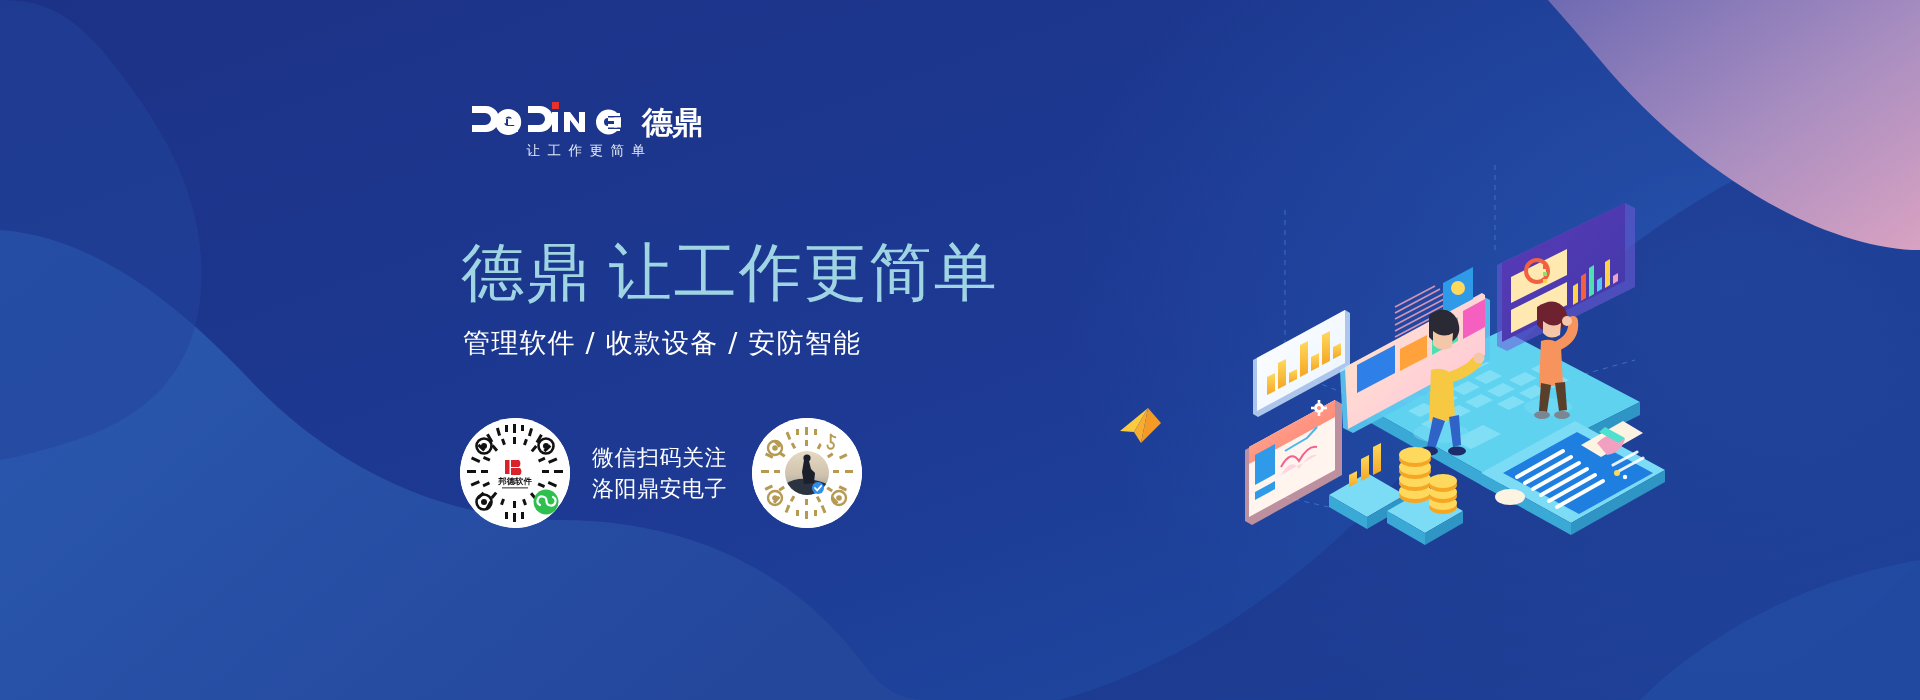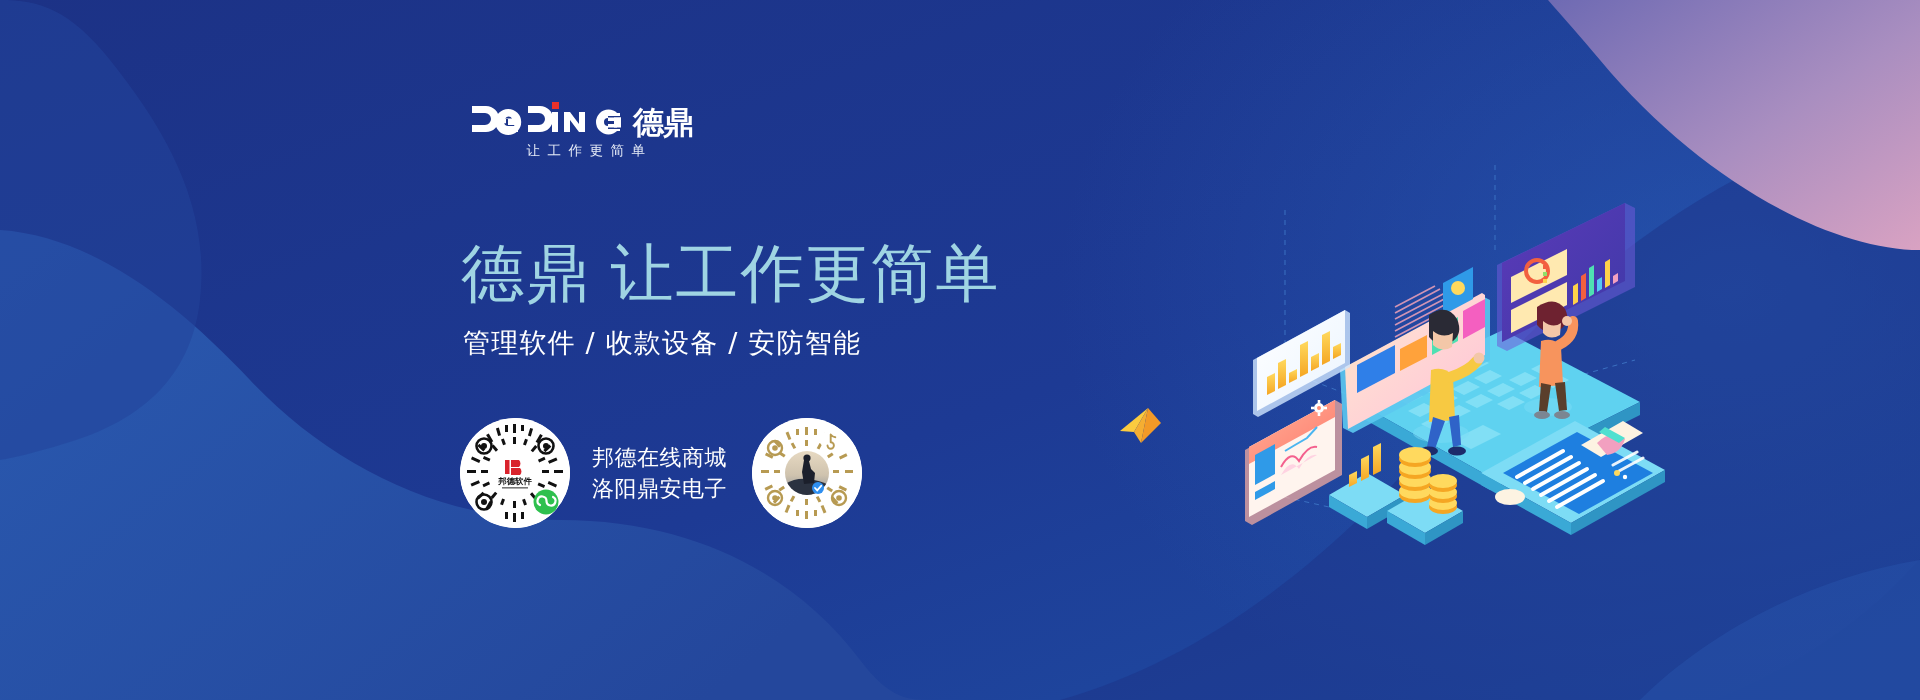--- a/index.html
+++ b/index.html
@@ -17,21 +17,21 @@
 
   
   .bg-layer { position:absolute; inset:0; overflow:hidden; }
   .bg-layer svg { position:absolute; inset:0; width:1920px; height:700px; display:block; }
 
   
   #logo-block {
     position:absolute; left:472px; top:98px;
     width:230px;
   }
-  .logo-row { display:flex; align-items:flex-end; gap:11px; height:40px; }
+  .logo-row { display:flex; align-items:flex-end; gap:20px; height:40px; }
   .logo-mark { position:relative; height:38px; }
   .logo-mark svg { display:block; }
   .logo-cn {
     color:#ffffff; font-size:31px; line-height:31px;
     font-weight:700; letter-spacing:-1px;
     font-family:"DejaVu Sans","Liberation Sans",sans-serif;
   }
   .logo-tagline {
     margin-top:4px;
     color:#e6ecf7;
@@ -43,21 +43,21 @@
   }
 
   
   #headline {
     position:absolute; left:461px; top:237px;
     color:#9fd4e3;
     font-size:63px;
     line-height:72px;
     letter-spacing:2px;
     white-space:nowrap;
-    font-family:Liberation Sans, sans-serif;
+    font-family:Liberation Serif, serif;
     font-weight:400;
   }
   #subheadline {
     position:absolute; left:463px; top:325px;
     color:#ffffff;
     font-size:27px;
     line-height:36px;
     letter-spacing:1.2px;
     white-space:nowrap;
     font-family:"DejaVu Sans","Liberation Sans",sans-serif;
@@ -253,21 +253,21 @@
           <rect x="42" y="69" width="26" height="1.6" fill="#777"></rect>
         </g>
 
         <g>
           <circle cx="86" cy="84" r="12.5" fill="#2ec04e"></circle>
           <path d="M80,87 a4.5,4.5 0 1 1 6.5,-4 a4.5,4.5 0 1 0 6.5,-4" fill="none" stroke="#ffffff" stroke-width="2.2" stroke-linecap="round"></path>
         </g>
       </svg>
     </div>
     <div class="qr-caption">
-      <span class="l1">邦德在线商城</span>
+      <span class="l1">微信扫码关注</span>
       <span class="l2">洛阳鼎安电子</span>
     </div>
   </div>
 
   <div class="qr-group" id="qr-douyin-group">
     <div class="qr-badge">
       <svg width="110" height="110" viewBox="0 0 110 110">
         <defs>
           <clipPath id="avatarClip">
               <circle cx="55" cy="55" r="22"></circle>

